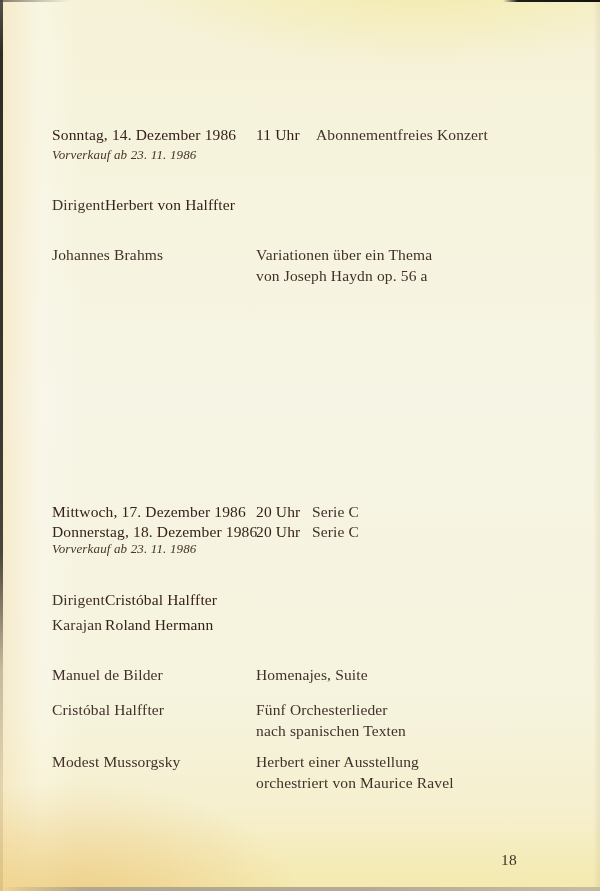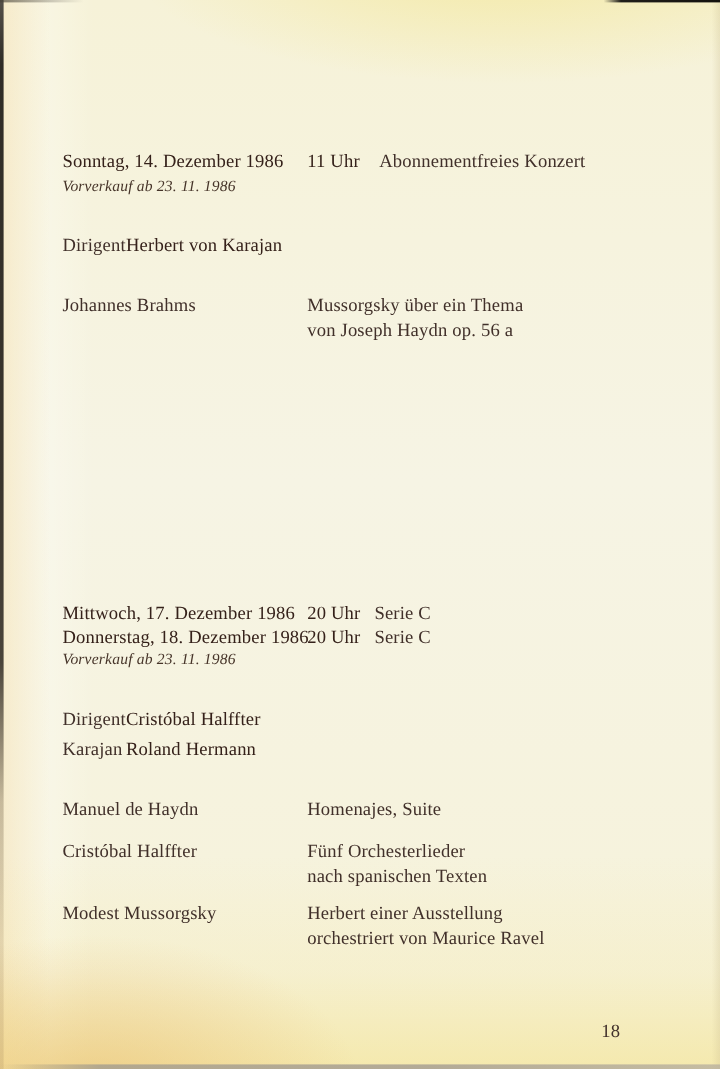--- a/index.html
+++ b/index.html
@@ -71,42 +71,42 @@
   <div class="edge-top-right"></div>
   <div class="edge-bottom"></div>
 
   <div class="t b c1" style="top:124px">Sonntag, 14. Dezember 1986</div>
   <div class="t b c2" style="top:124px">11 Uhr</div>
   <div class="t c3" style="top:124px">Abonnementfreies Konzert</div>
 
   <div class="t small c1" style="top:146px">Vorverkauf ab 23. 11. 1986</div>
 
   <div class="t c1" style="top:194px">Dirigent</div>
-  <div class="t b cn" style="top:194px">Herbert von Karajan</div>
+  <div class="t b cn" style="top:194px">Herbert von Halffter</div>
 
   <div class="t c1" style="top:244px">Johannes Brahms</div>
-  <div class="t c2" style="top:244px">Mussorgsky über ein Thema</div>
+  <div class="t c2" style="top:244px">Variationen über ein Thema</div>
   <div class="t c2" style="top:265px">von Joseph Haydn op. 56 a</div>
 
   <div class="t b c1" style="top:501px">Mittwoch, 17. Dezember 1986</div>
   <div class="t b c2" style="top:501px">20 Uhr</div>
   <div class="t c3b" style="top:501px">Serie C</div>
 
   <div class="t b c1" style="top:521px">Donnerstag, 18. Dezember 1986</div>
   <div class="t b c2" style="top:521px">20 Uhr</div>
   <div class="t c3b" style="top:521px">Serie C</div>
 
   <div class="t small c1" style="top:540px">Vorverkauf ab 23. 11. 1986</div>
 
   <div class="t c1" style="top:589px">Dirigent</div>
   <div class="t b cn" style="top:589px">Cristóbal Halffter</div>
   <div class="t c1" style="top:614px">Karajan</div>
   <div class="t b cn" style="top:614px">Roland Hermann</div>
 
-  <div class="t c1" style="top:664px">Manuel de Haydn</div>
+  <div class="t c1" style="top:664px">Manuel de Bilder</div>
   <div class="t c2" style="top:664px">Homenajes, Suite</div>
 
   <div class="t c1" style="top:699px">Cristóbal Halffter</div>
   <div class="t c2" style="top:699px">Fünf Orchesterlieder</div>
   <div class="t c2" style="top:720px">nach spanischen Texten</div>
 
   <div class="t c1" style="top:751px">Modest Mussorgsky</div>
   <div class="t c2" style="top:751px">Herbert einer Ausstellung</div>
   <div class="t c2" style="top:772px">orchestriert von Maurice Ravel</div>
 

